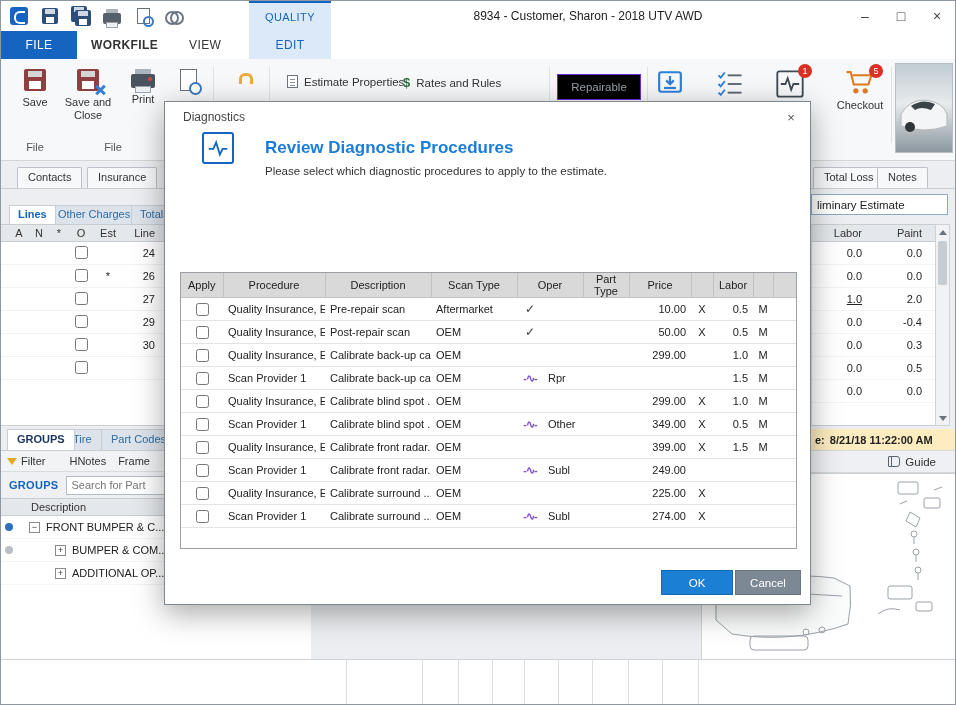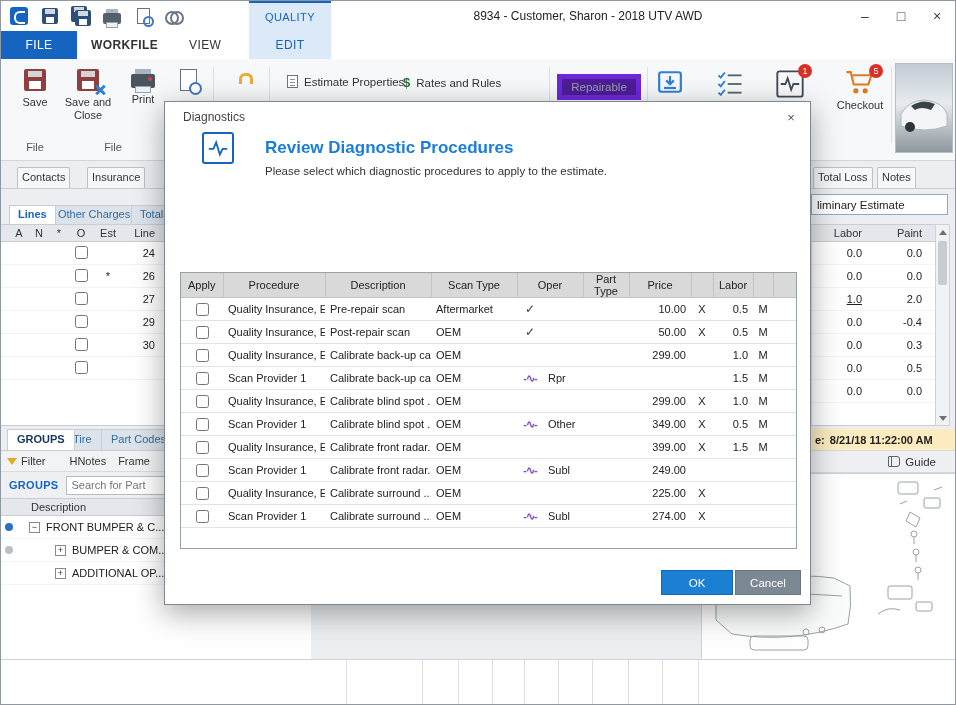--- a/index.html
+++ b/index.html
@@ -66,35 +66,35 @@
   .i-lock { position: relative; width: 16px; height: 12px; background: #eca93c; border-radius: 2px; }
   .i-lock::before { content: ""; position: absolute; left: 2px; top: -8px; width: 8px; height: 8px;
                     border: 3px solid #eca93c; border-bottom: none; border-radius: 6px 6px 0 0; }
   .lock-wrap { position: absolute; left: 236px; top: 22px; }
   .prop-item { position: absolute; display: flex; gap: 6px; align-items: center; font-size: 11.5px; color: #333; }
   .pi-ep { left: 286px; top: 16px; } .pi-rr { left: 402px; top: 16px; }
   .i-doc { width: 11px; height: 13px; border: 1px solid #6b7682; background: #fff; position: relative; }
   .i-doc::after { content: ""; position: absolute; left: 2px; top: 3px; right: 2px; height: 1px; background: #8b949d;
                   box-shadow: 0 3px 0 #8b949d, 0 6px 0 #8b949d; }
   .i-dollar { font-weight: bold; font-size: 13px; color: #2f6f3e; }
-  .repairable-btn { position: absolute; left: 556px; top: 15px; width: 84px; height: 26px; border: 5px solid #6d28d9;
-                    background: #4c1d95; color: #9aa0a8; font-size: 11.5px; display: flex; align-items: center; justify-content: center; }
+  .repairable-btn { position: absolute; left: 556px; top: 15px; width: 84px; height: 26px; border: 1px solid #6d28d9;
+                    background: #000000; color: #9aa0a8; font-size: 11.5px; display: flex; align-items: center; justify-content: center; }
   .ribbon-icon-btn { position: absolute; top: 10px; }
   .badge { position: absolute; top: -5px; right: -7px; min-width: 14px; height: 14px; border-radius: 7px; background: #d93025;
            color: #fff; font-size: 9px; display: flex; align-items: center; justify-content: center; padding: 0 3px; }
   .r-checkout { left: 828px; width: 62px; }
   .photo { position: absolute; left: 894px; top: 4px; width: 58px; height: 90px;
            background: linear-gradient(180deg, #c2ccd3, #e8ebee 45%, #8c979f); border: 1px solid #b7bec4; }
   .rgroup { position: absolute; top: 82px; font-size: 11px; color: #555; text-align: center; }
   .rg1 { left: 12px; width: 44px; } .rg2 { left: 84px; width: 56px; }
 
   
   .wf-strip { position: absolute; top: 160px; left: 0; right: 0; height: 28px; background: #eceef1; border-bottom: 1px solid #c9ccd1; }
   .wtab { position: absolute; bottom: 0; height: 21px; background: #f7f8f9; border: 1px solid #bcc1c7; border-bottom: none;
-          border-radius: 2px 2px 0 0; padding: 3px 4px; font-size: 11px; color: #333; }
+          border-radius: 2px 2px 0 0; padding: 3px 10px; font-size: 11px; color: #333; }
   .wt-contacts { left: 16px; } .wt-insurance { left: 86px; } .wt-totalloss { left: 812px; } .wt-notes { left: 876px; }
 
   .content-bg { position: absolute; top: 188px; left: 0; right: 0; bottom: 0; background: #eceef1; }
 
   
   .est-select { position: absolute; left: 810px; top: 193px; width: 137px; height: 21px; background: #fff;
                 border: 1px solid #8fa8c6; font-size: 11.5px; display: flex; align-items: center; padding: 0 16px 0 5px; color: #222; }
   .est-select .caret-down { position: absolute; right: 5px; }
   .caret-down { width: 0; height: 0; border-left: 4px solid transparent; border-right: 4px solid transparent;
                 border-top: 4px solid #50holds5a; display: inline-block; }

